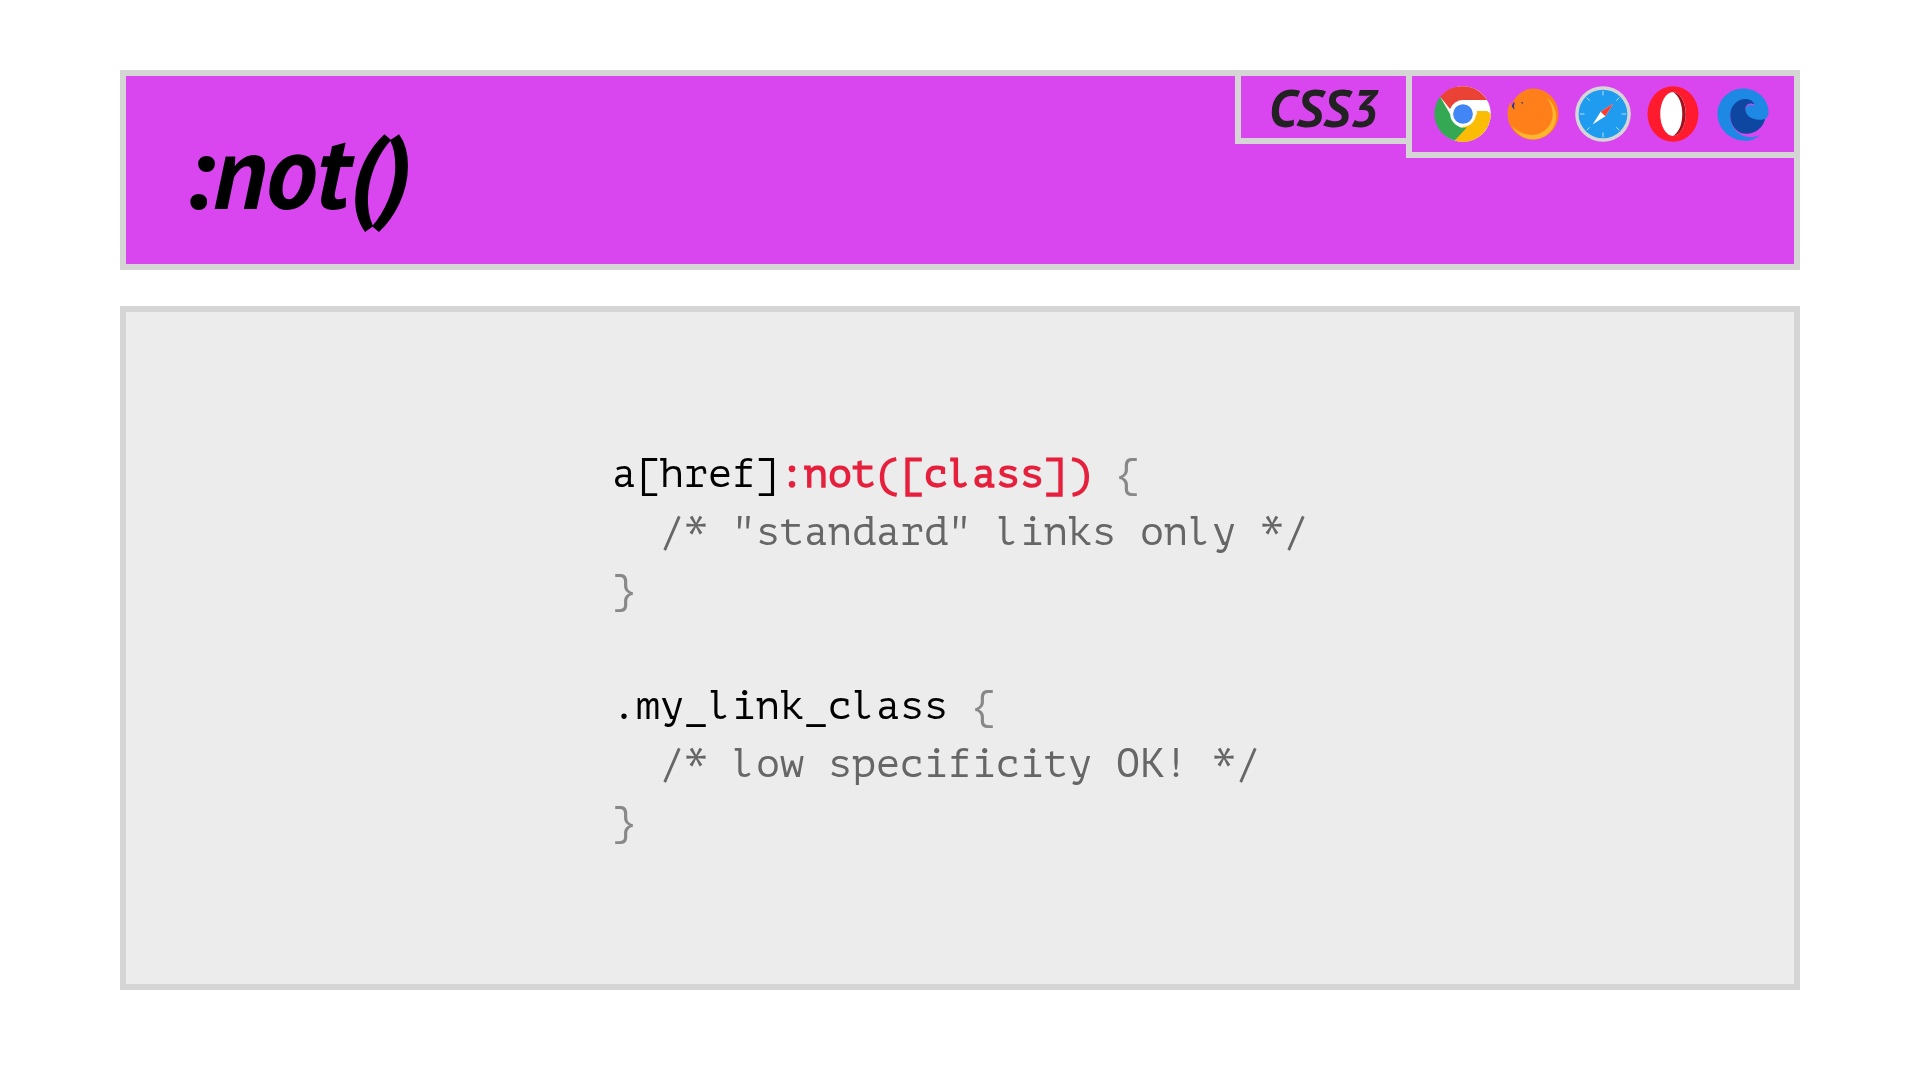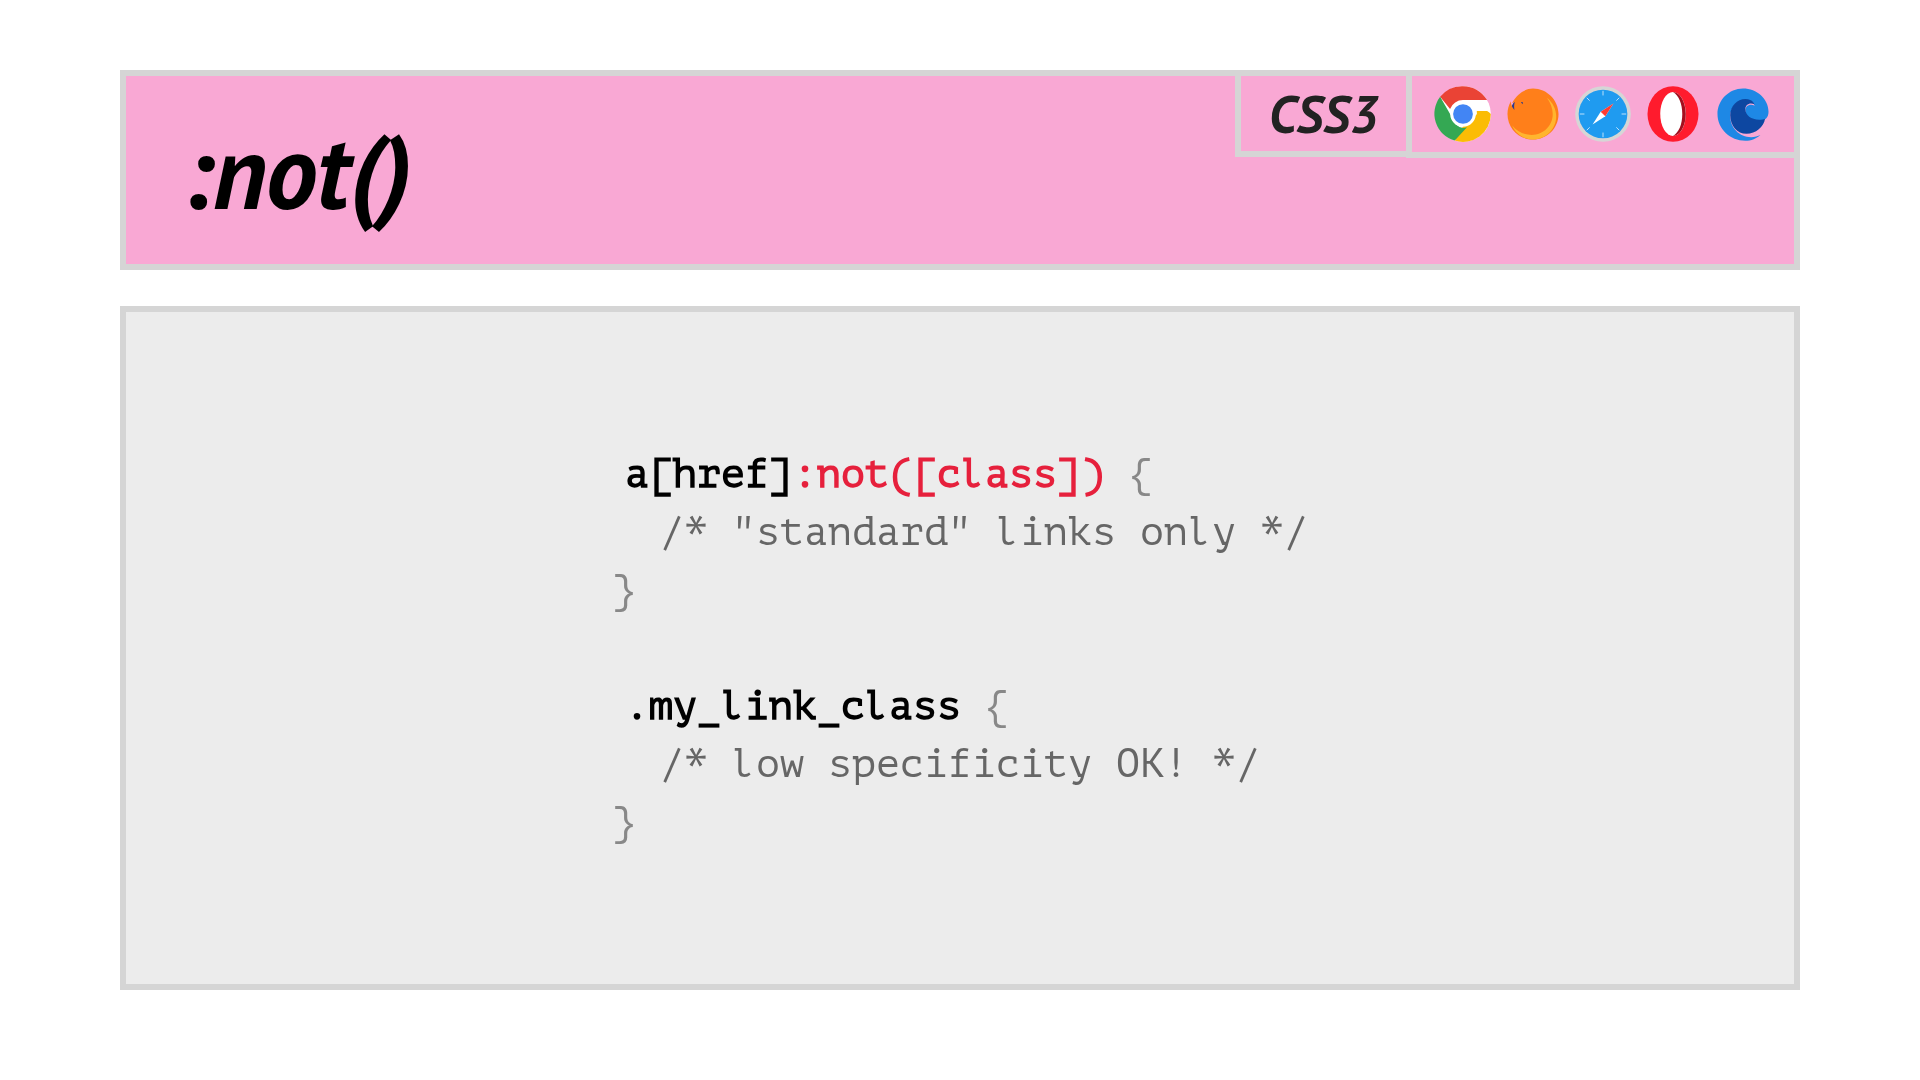--- a/index.html
+++ b/index.html
@@ -8,21 +8,21 @@
     width: 1920px;
     height: 1080px;
     padding: 70px 120px 90px 120px;
     display: flex;
     flex-direction: column;
     gap: 36px;
   }
   
   .header {
     border: 6px solid #d5d5d5;
-    background: #f9a8d4;
+    background: #d946ef;
     display: flex;
     align-items: stretch;
     position: relative;
     height: 200px;
   }
   .title-region {
     flex: 1;
     display: flex;
     align-items: center;
     padding-left: 55px;
@@ -33,21 +33,21 @@
     font-style: italic;
     color: #000;
     letter-spacing: -1px;
   }
   .spec-cell {
     border-left: 6px solid #d5d5d5;
     border-bottom: 6px solid #d5d5d5;
     padding: 0 28px;
     display: flex;
     align-items: center;
-    height: 81px;
+    height: 68px;
     align-self: flex-start;
   }
   .spec-label {
     font-size: 52px;
     font-weight: 700;
     font-style: italic;
     color: #222;
   }
   .browsers-cell {
     border-left: 6px solid #d5d5d5;
@@ -73,21 +73,21 @@
     align-items: center;
     justify-content: center;
   }
   .code-block {
     font-family: "PT Mono", "Consolas", "Menlo", monospace;
     font-size: 40px;
     line-height: 1.45;
     color: #000;
     white-space: pre;
   }
-  .code-block .sel-bold { font-weight: 700; margin-left: 13px; }
+  .code-block .sel-bold { font-weight: 400; }
   .code-block .sel-hl   { font-weight: 700; color: #e6203c; margin-top: 44px; }
   .code-block .comment  { color: #666; }
   .code-block .brace    { color: #888; }
 </style>
 </head>
 <body>
 
 <div class="slide">
 
   <div class="header">

